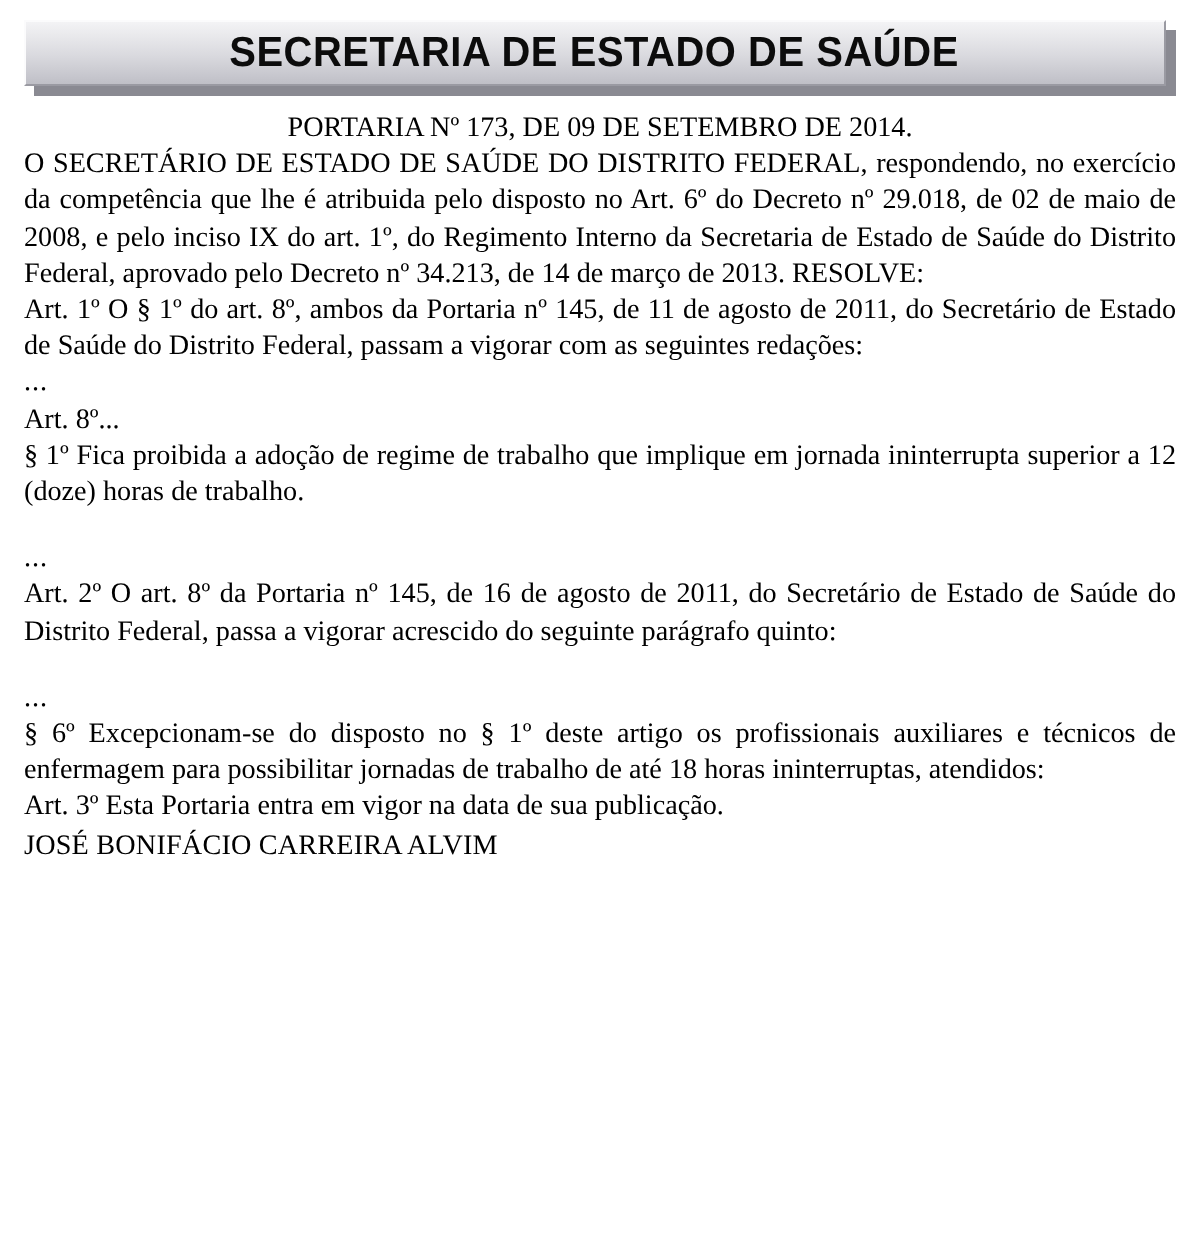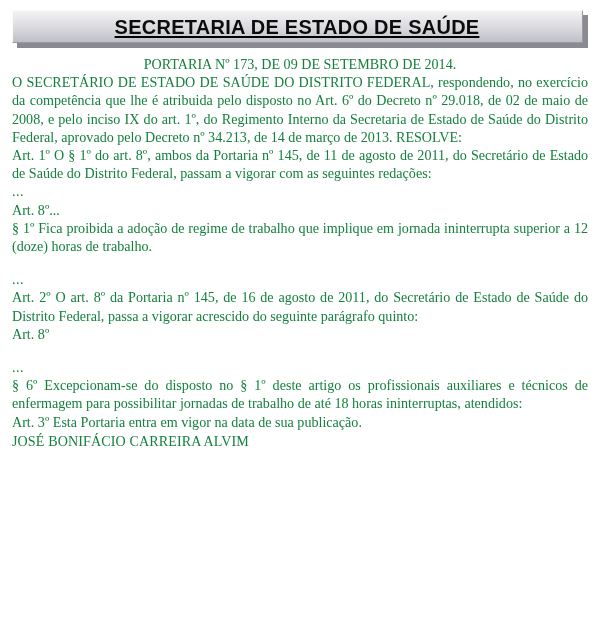--- a/index.html
+++ b/index.html
@@ -41,39 +41,38 @@
         #c6c6cd 88%,
         #bfbfc6 100%);
     border-top: 1px solid #fbfbfc;
     border-left: 1px solid #fbfbfc;
     border-right: 1px solid #9a9aa2;
     border-bottom: 1px solid #9a9aa2;
     box-sizing: border-box;
     display: flex;
     align-items: center;
     justify-content: center;
-    text-decoration: underline;
   }
   .banner-title {
     font-family: "Liberation Sans Narrow", "Liberation Sans", "DejaVu Sans", sans-serif;
     font-weight: 700;
     font-size: 21px;
     letter-spacing: 0.3px;
     color: #0c0c0c;
     white-space: nowrap;
     transform: scaleX(0.95);
   }
 
   
   .doc {
     margin: 0 12px;
     padding-top: 9px;
     font-size: 14.1px;
     line-height: 18.2px;
-    color: #15803d;
+    color: #000000;
   }
   .doc p {
     margin: 0;
     text-align: justify;
     text-justify: inter-word;
   }
   .center {
     text-align: center !important;
   }
   .ellip {
@@ -112,21 +111,20 @@
   <p>Art. 8º...</p>
 
   <p>§ 1º Fica proibida a adoção de regime de trabalho que implique em jornada ininterrupta superior a 12 (doze) horas de trabalho.</p>
 
   <div class="gap"></div>
 
   <p class="ellip">...</p>
 
   <p>Art. 2º O art. 8º da Portaria nº 145, de 16 de agosto de 2011, do Secretário de Estado de Saúde do Distrito Federal, passa a vigorar acrescido do seguinte parágrafo quinto:</p>
 
-  <p>Art. 8º</p>
 
   <div class="gap"></div>
 
   <p class="ellip">...</p>
 
   <p>§ 6º Excepcionam-se do disposto no § 1º deste artigo os profissionais auxiliares e técnicos de enfermagem para possibilitar jornadas de trabalho de até 18 horas ininterruptas, atendidos:</p>
 
 
 
 

